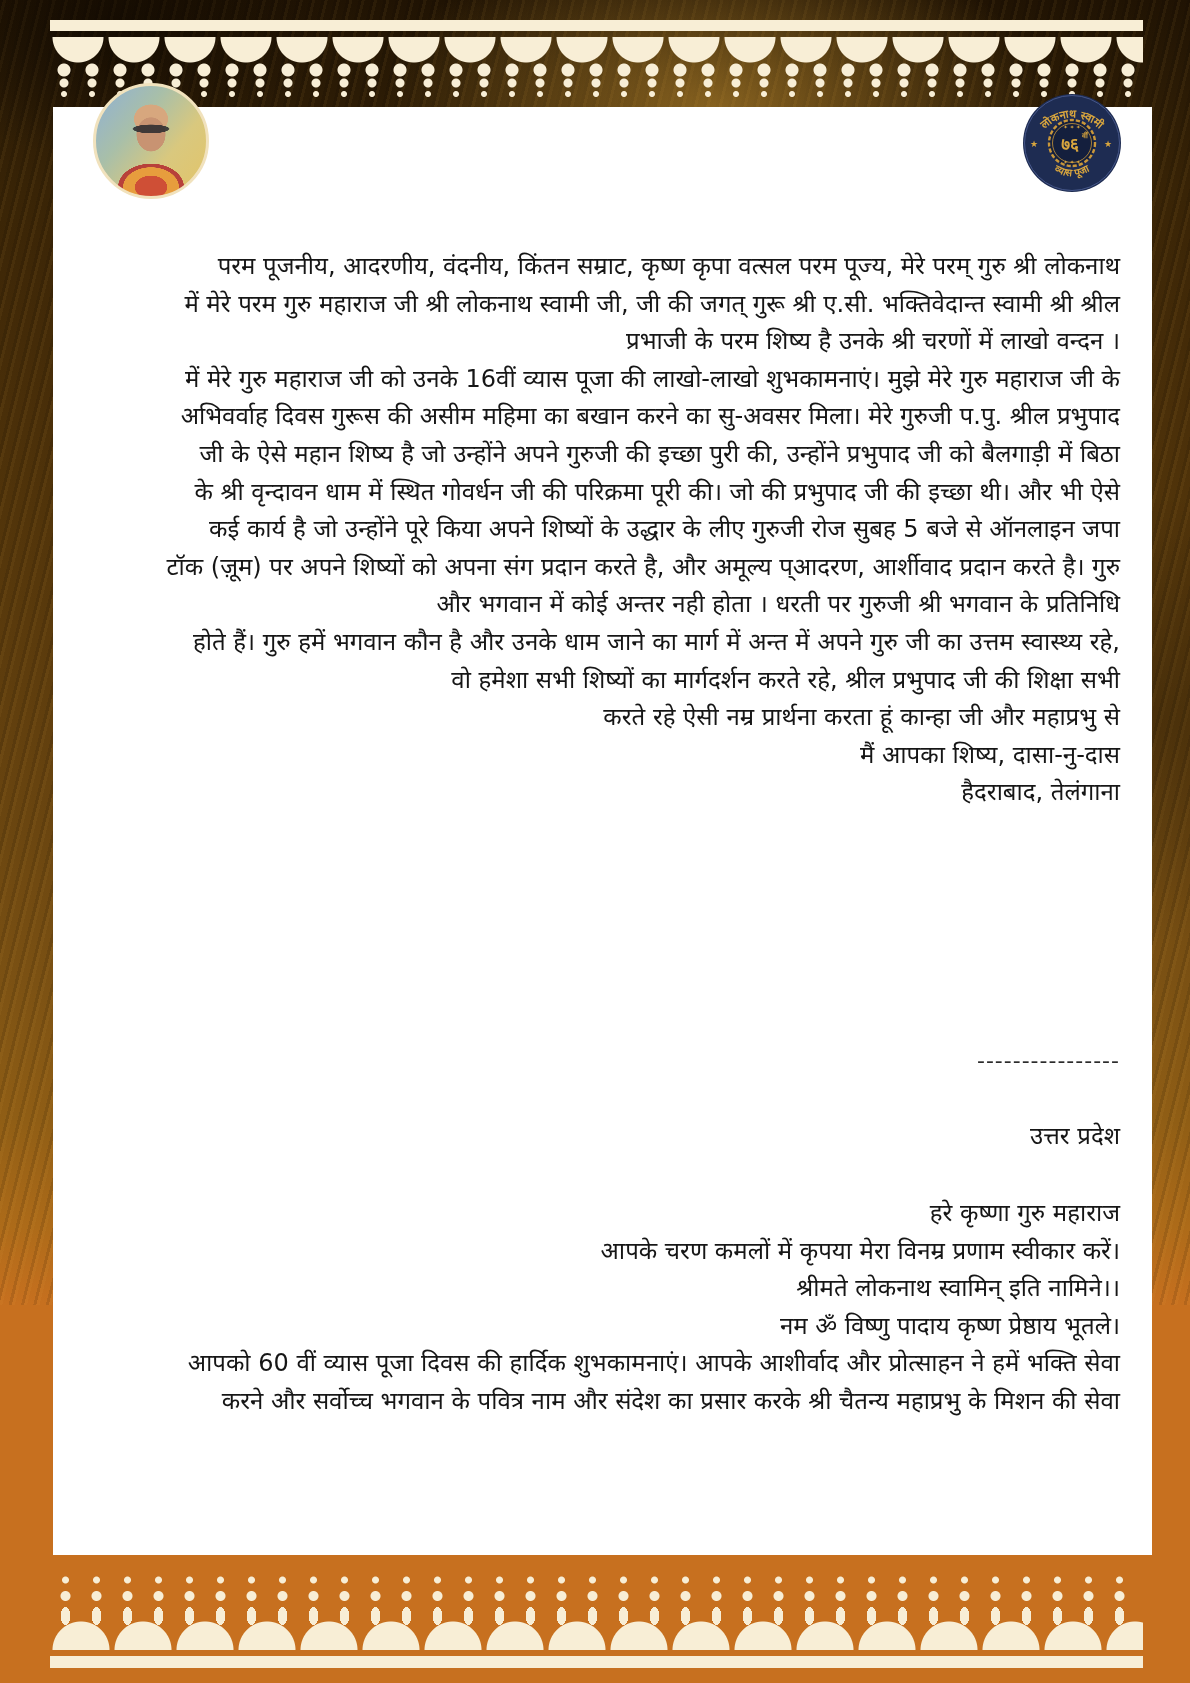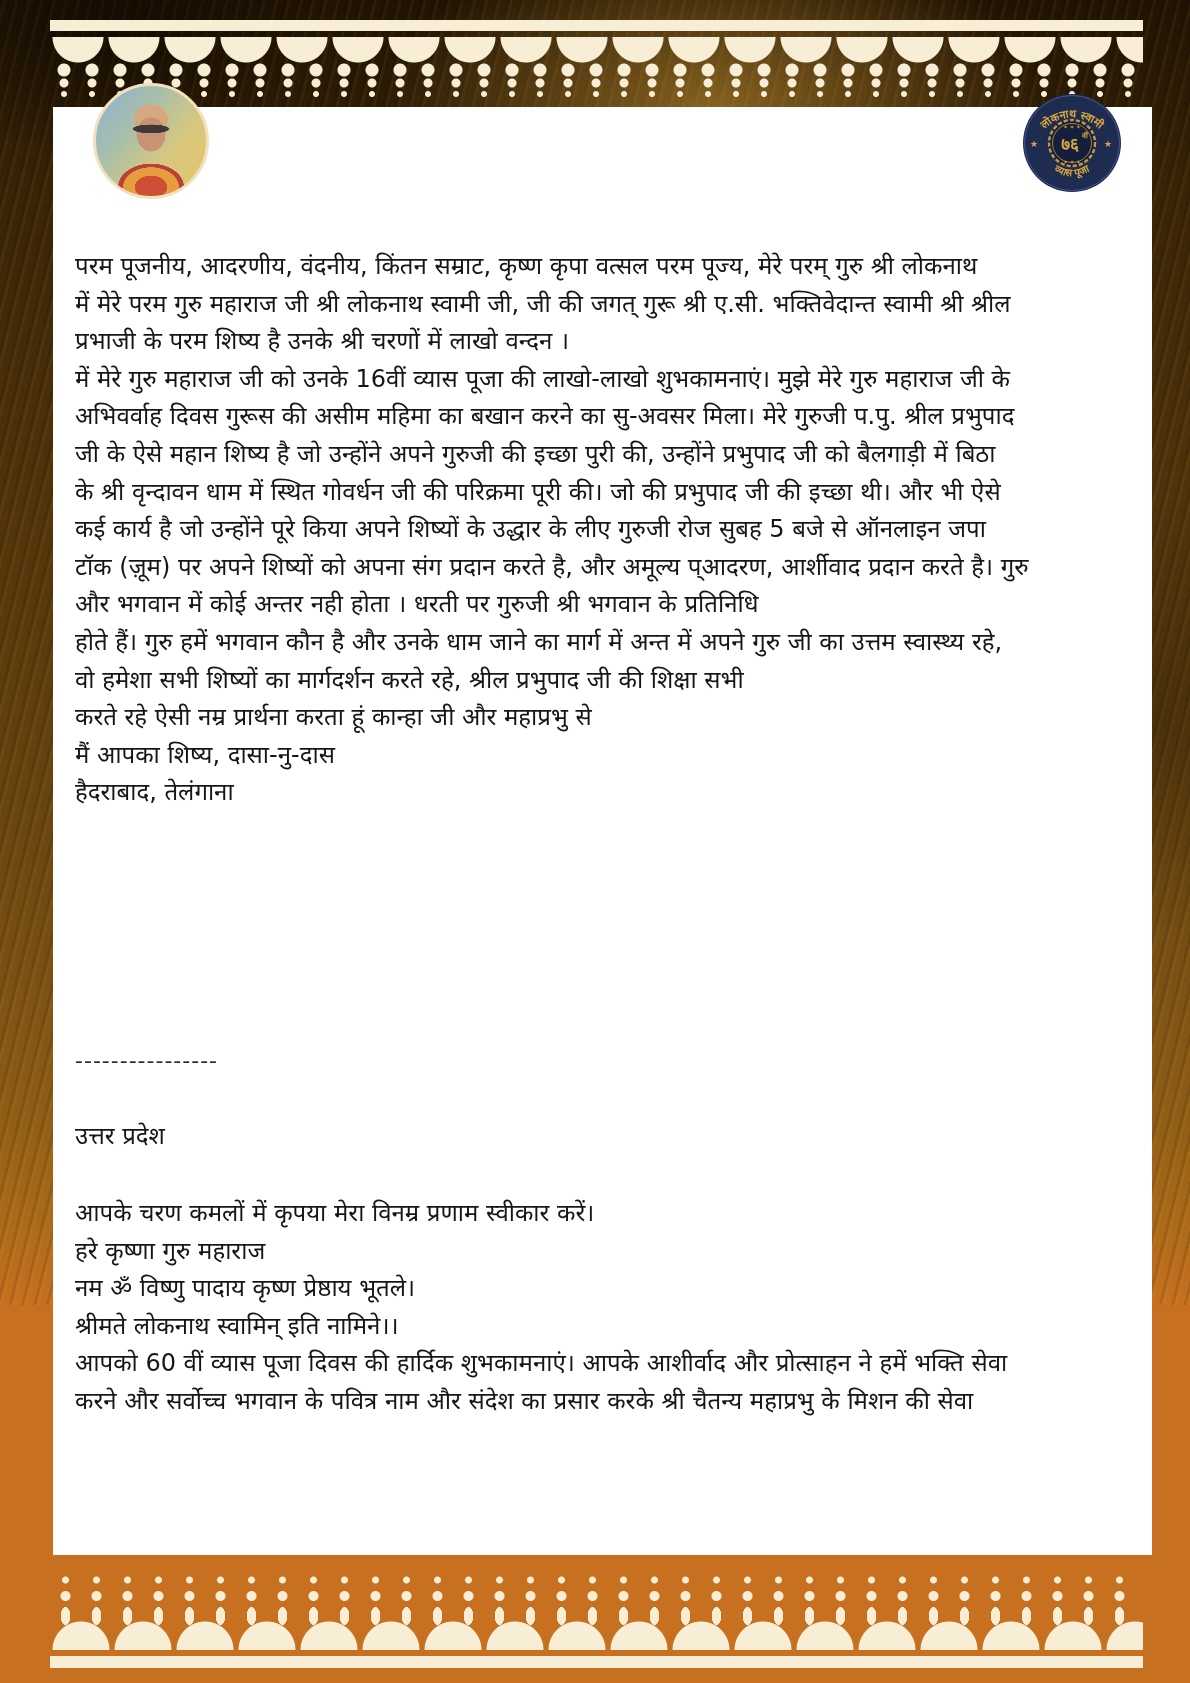--- a/index.html
+++ b/index.html
@@ -65,23 +65,23 @@
       radial-gradient(ellipse 42px 30px at 50% 92%, #cf4f36 0 38%, #e79d3d 39% 66%, #b8413a 67% 78%, rgba(0,0,0,0) 79%),
       linear-gradient(130deg,#8fb0d6 0%,#a8bfa9 35%,#d9c87e 65%,#e3c468 100%);
     z-index:5;
   }
 
   
   .badge{position:absolute;left:1022px;top:93px;width:100px;height:100px;z-index:5;}
 
   
   .txt{
-    position:absolute;left:75px;width:1035px;
+    position:absolute;left:85px;width:1035px;
     font-size:24px;line-height:37.6px;color:#161616;
-    letter-spacing:0;white-space:nowrap;
+    letter-spacing:0;white-space:nowrap;text-align:right;
   }
   .txt div{height:37.6px;}
   .block-letter1{top:248px;}
   .block-divider{top:1042px;font-size:22px;letter-spacing:1px;color:#2b2b2b;}
   .block-region{top:1118px;}
   .block-letter2{top:1195px;}
   .page-number{
     position:absolute;left:53px;top:1450px;width:1099px;
     text-align:center;font-size:31px;font-weight:bold;color:#ffffff;
   }
@@ -141,24 +141,24 @@
     <div>करते रहे ऐसी नम्र प्रार्थना करता हूं कान्हा जी और महाप्रभु से</div>
     <div>मैं आपका शिष्य, दासा-नु-दास</div>
     <div>हैदराबाद, तेलंगाना</div>
   </div>
 
   <div class="txt block-divider">----------------</div>
 
   <div class="txt block-region">उत्तर प्रदेश</div>
 
   <div class="txt block-letter2">
+    <div>हरे कृष्णा गुरु महाराज</div>
     <div>आपके चरण कमलों में कृपया मेरा विनम्र प्रणाम स्वीकार करें।</div>
-    <div>हरे कृष्णा गुरु महाराज</div>
+    <div>श्रीमते लोकनाथ स्वामिन् इति नामिने।।</div>
     <div>नम ॐ विष्णु पादाय कृष्ण प्रेष्ठाय भूतले।</div>
-    <div>श्रीमते लोकनाथ स्वामिन् इति नामिने।।</div>
     <div>आपको 60 वीं व्यास पूजा दिवस की हार्दिक शुभकामनाएं। आपके आशीर्वाद और प्रोत्साहन ने हमें भक्ति सेवा</div>
     <div>करने और सर्वोच्च भगवान के पवित्र नाम और संदेश का प्रसार करके श्री चैतन्य महाप्रभु के मिशन की सेवा</div>
   </div>
 
   <div class="page-number">314</div>
 
   <div class="bottom-valance"></div>
   <div class="bottom-bar"></div>
 
 </div>

